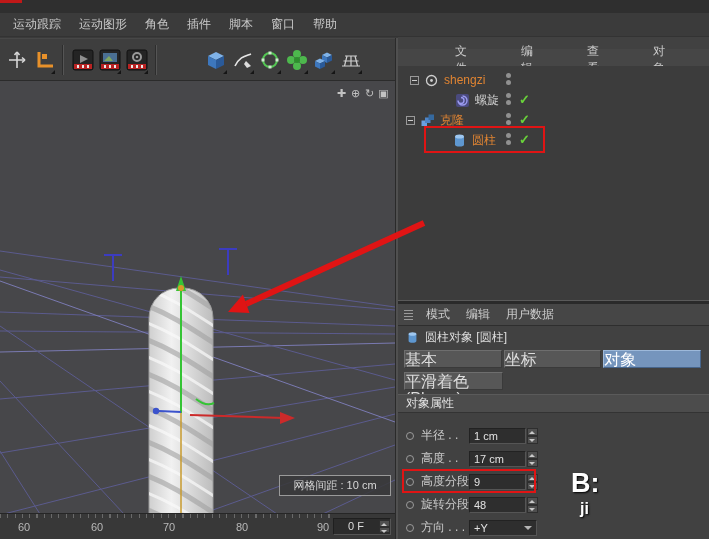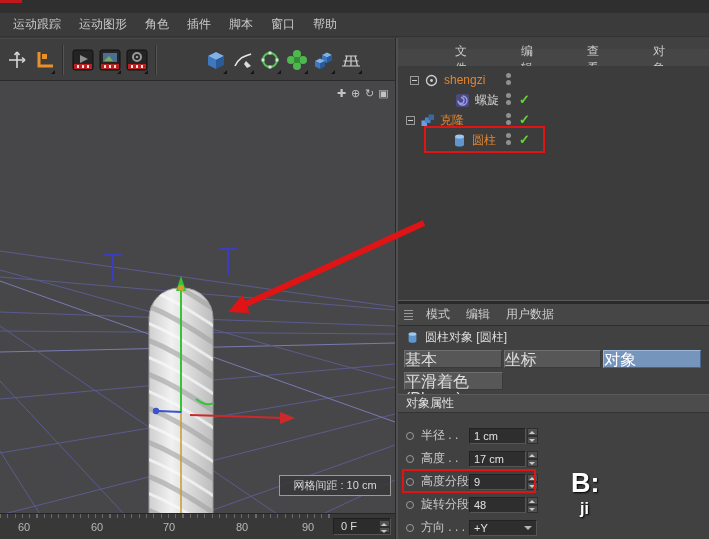--- a/index.html
+++ b/index.html
@@ -32,21 +32,21 @@
   .vp-nav span { width:11px; height:14px; color:#c2c2c2; font-size:11px; line-height:14px; text-align:center; cursor:pointer; }
   .grid-info { position:absolute; left:279px; top:394px; width:112px; height:21px; border:1px solid #9a9a9a;
     background:rgba(56,56,58,0.85); color:#d8d8d8; font-size:11px; line-height:19px; text-align:center; z-index:5; }
   
   .timeline { position:absolute; left:0; top:513px; width:395px; height:26px; background:#383838; border-top:1px solid #262626; }
   .tl-ticks { position:absolute; left:0; top:0; width:330px; height:4px;
     background: repeating-linear-gradient(90deg,#6a6a6a 0 1px, transparent 1px 7.3px); }
   .tl-num { position:absolute; top:7px; color:#b8b8b8; font-size:11px; }
   .frame-box { position:absolute; left:333px; top:4px; width:58px; height:17px; background:#2c2c2c;
     border:1px solid; border-color:#1f1f1f #555 #555 #1f1f1f; color:#ddd; font-size:11px;
-    line-height:15px; padding-left:7px; display:flex; align-items:center; }
+    line-height:15px; padding-left:14px; display:flex; align-items:center; }
   .frame-box .fb-text { flex:1; }
   
   .right-panel { position:absolute; left:398px; top:37px; width:311px; height:502px; background:#414141; }
   .panel-header { position:absolute; left:0; width:311px; height:22px; background:#464646;
     border-bottom:1px solid #2e2e2e; display:flex; align-items:center; gap:2px; padding:0 6px; }
   .grip { width:9px; height:11px; margin-right:4px;
     background: repeating-linear-gradient(0deg,#9a9a9a 0 1px, transparent 1px 3px); }
   .ph-item { padding:2px 7px; color:#cccccc; cursor:default; }
   .om-header { top:12px;gap:40px; }
   .om-tree { position:absolute; left:0; top:29px; width:311px; height:234px; background:#3c3c3c; padding-top:4px; }
@@ -309,21 +309,21 @@
     </div>
     <div class="grid-info">网格间距 : 10 cm</div>
   </div>
 
   <div class="timeline">
     <div class="tl-ticks"></div>
     <span class="tl-num" style="left:18px">60</span>
     <span class="tl-num" style="left:91px">60</span>
     <span class="tl-num" style="left:163px">70</span>
     <span class="tl-num" style="left:236px">80</span>
-    <span class="tl-num" style="left:302px">90</span>
+    <span class="tl-num" style="left:317px">90</span>
     <div class="frame-box">
       <span class="fb-text">0 F</span>
       <span class="stepper" style="height:13px">
           <b class="up"></b>
           <b class="down"></b>
         </span>
     </div>
   </div>
 
   <div class="right-panel">

